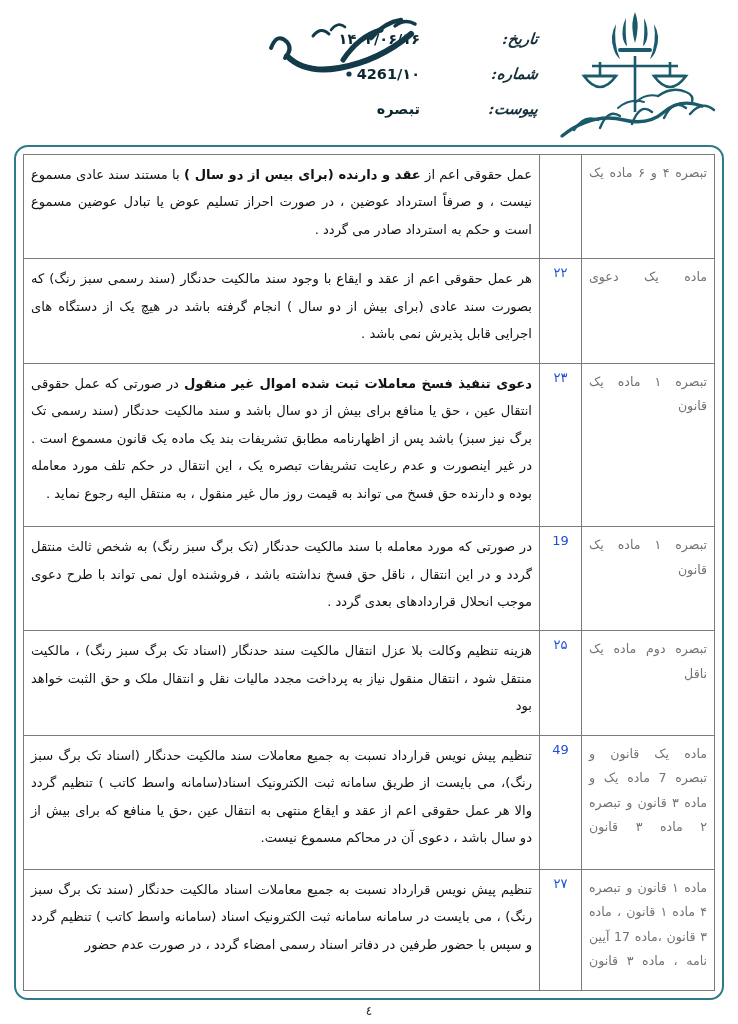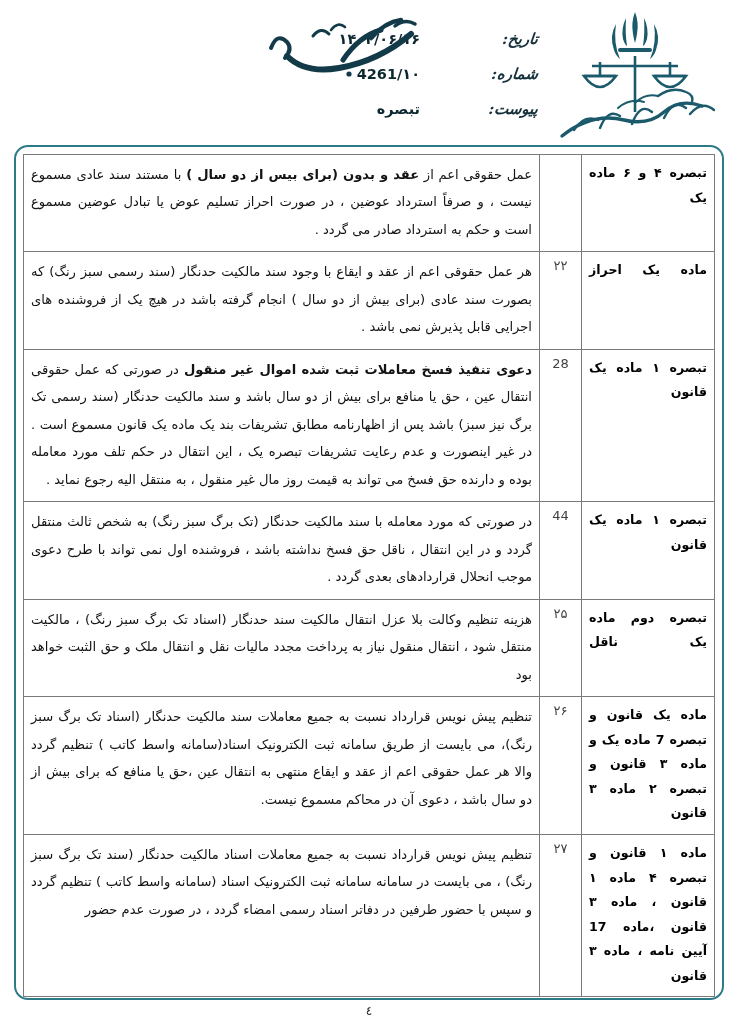--- a/index.html
+++ b/index.html
@@ -104,28 +104,27 @@
   }
   col.c-ref  { width: 133px; }
   col.c-num  { width: 42px;  }
   col.c-body { width: auto;  }
 
   td.ref {
     font-size: 12.6px;
     line-height: 1.95;
     text-align: justify;
     text-align-last: justify;
-    color: #000000;
+    color: #737373;
     padding-top: 7px;
-    font-weight: bold;
   }
   td.num {
     font-size: 13px;
     text-align: center;
-    color: #404040;
+    color: #1d4ed8;
     padding-top: 7px;
     font-weight: 500;
   }
   td.body {
     font-size: 13.1px;
     line-height: 2.1;
     text-align: justify;
     text-align-last: right;
     color: #131313;
     padding-top: 6px;
@@ -229,45 +228,45 @@
   <table class="doc-table">
     <colgroup>
       <col class="c-ref">
       <col class="c-num">
       <col class="c-body">
     </colgroup>
     <tbody>
       <tr>
         <td class="ref">تبصره ۴ و ۶ ماده یک</td>
         <td class="num"></td>
-        <td class="body">عمل حقوقی اعم از <b>عقد و بدون (برای بیس از دو سال )</b> با مستند سند عادی مسموع نیست ، و صرفاً استرداد عوضین ، در صورت احراز تسلیم عوض یا تبادل عوضین مسموع است و حکم به استرداد صادر می گردد .</td>
-      </tr>
-      <tr>
-        <td class="ref">ماده یک احراز</td>
+        <td class="body">عمل حقوقی اعم از <b>عقد و دارنده (برای بیس از دو سال )</b> با مستند سند عادی مسموع نیست ، و صرفاً استرداد عوضین ، در صورت احراز تسلیم عوض یا تبادل عوضین مسموع است و حکم به استرداد صادر می گردد .</td>
+      </tr>
+      <tr>
+        <td class="ref">ماده یک دعوی</td>
         <td class="num">۲۲</td>
-        <td class="body">هر عمل حقوقی اعم از عقد و ایقاع با وجود سند مالکیت حدنگار (سند رسمی سبز رنگ) که بصورت سند عادی (برای بیش از دو سال ) انجام گرفته باشد در هیچ یک از فروشنده های اجرایی قابل پذیرش نمی باشد .</td>
+        <td class="body">هر عمل حقوقی اعم از عقد و ایقاع با وجود سند مالکیت حدنگار (سند رسمی سبز رنگ) که بصورت سند عادی (برای بیش از دو سال ) انجام گرفته باشد در هیچ یک از دستگاه های اجرایی قابل پذیرش نمی باشد .</td>
       </tr>
       <tr>
         <td class="ref">تبصره ۱ ماده یک قانون</td>
-        <td class="num">28</td>
+        <td class="num">۲۳</td>
         <td class="body"><b>دعوی تنفیذ فسخ معاملات ثبت شده اموال غیر منقول</b> در صورتی که عمل حقوقی انتقال عین ، حق یا منافع برای بیش از دو سال باشد و سند مالکیت حدنگار (سند رسمی تک برگ نیز سبز) باشد پس از اظهارنامه مطابق تشریفات بند یک ماده یک قانون مسموع است .  در غیر اینصورت و عدم رعایت تشریفات تبصره یک ، این انتقال در حکم تلف مورد معامله بوده و دارنده حق فسخ  می تواند به قیمت روز مال غیر منقول ، به منتقل الیه رجوع نماید .</td>
       </tr>
       <tr>
         <td class="ref">تبصره ۱ ماده یک قانون</td>
-        <td class="num">44</td>
+        <td class="num">19</td>
         <td class="body">در صورتی که مورد معامله با سند مالکیت حدنگار (تک برگ سبز رنگ) به شخص ثالث منتقل گردد و در این انتقال ، ناقل حق فسخ نداشته باشد ، فروشنده اول نمی تواند با طرح دعوی موجب انحلال قراردادهای بعدی گردد .</td>
       </tr>
       <tr>
         <td class="ref">تبصره دوم ماده یک ناقل</td>
         <td class="num">۲۵</td>
         <td class="body">هزینه تنظیم  وکالت بلا عزل انتقال مالکیت سند حدنگار (اسناد تک برگ سبز رنگ) ، مالکیت منتقل شود ، انتقال منقول نیاز به پرداخت مجدد مالیات نقل و انتقال ملک و حق الثبت خواهد بود</td>
       </tr>
       <tr>
         <td class="ref">ماده یک قانون و تبصره 7 ماده یک و ماده ۳  قانون و تبصره ۲ ماده ۳ قانون</td>
-        <td class="num">۲۶</td>
+        <td class="num">49</td>
         <td class="body">تنظیم پیش نویس قرارداد نسبت به جمیع معاملات سند مالکیت حدنگار (اسناد تک برگ سبز رنگ)، می بایست از طریق سامانه ثبت الکترونیک اسناد(سامانه واسط کاتب ) تنظیم گردد والا هر عمل حقوقی اعم از عقد و ایقاع منتهی به انتقال عین ،حق یا منافع که برای بیش از دو سال باشد ، دعوی آن در محاکم مسموع نیست.</td>
       </tr>
       <tr>
         <td class="ref">ماده ۱ قانون و تبصره ۴ ماده ۱ قانون ، ماده ۳ قانون ،ماده 17 آیین نامه ، ماده ۳ قانون</td>
         <td class="num">۲۷</td>
         <td class="body">تنظیم پیش نویس قرارداد نسبت به جمیع معاملات اسناد مالکیت حدنگار (سند تک برگ سبز رنگ) ، می بایست  در سامانه سامانه  ثبت الکترونیک اسناد (سامانه واسط کاتب ) تنظیم گردد و سپس با حضور طرفین در دفاتر اسناد رسمی امضاء گردد ، در صورت عدم حضور</td>
       </tr>
     </tbody>
   </table>
 </div>

